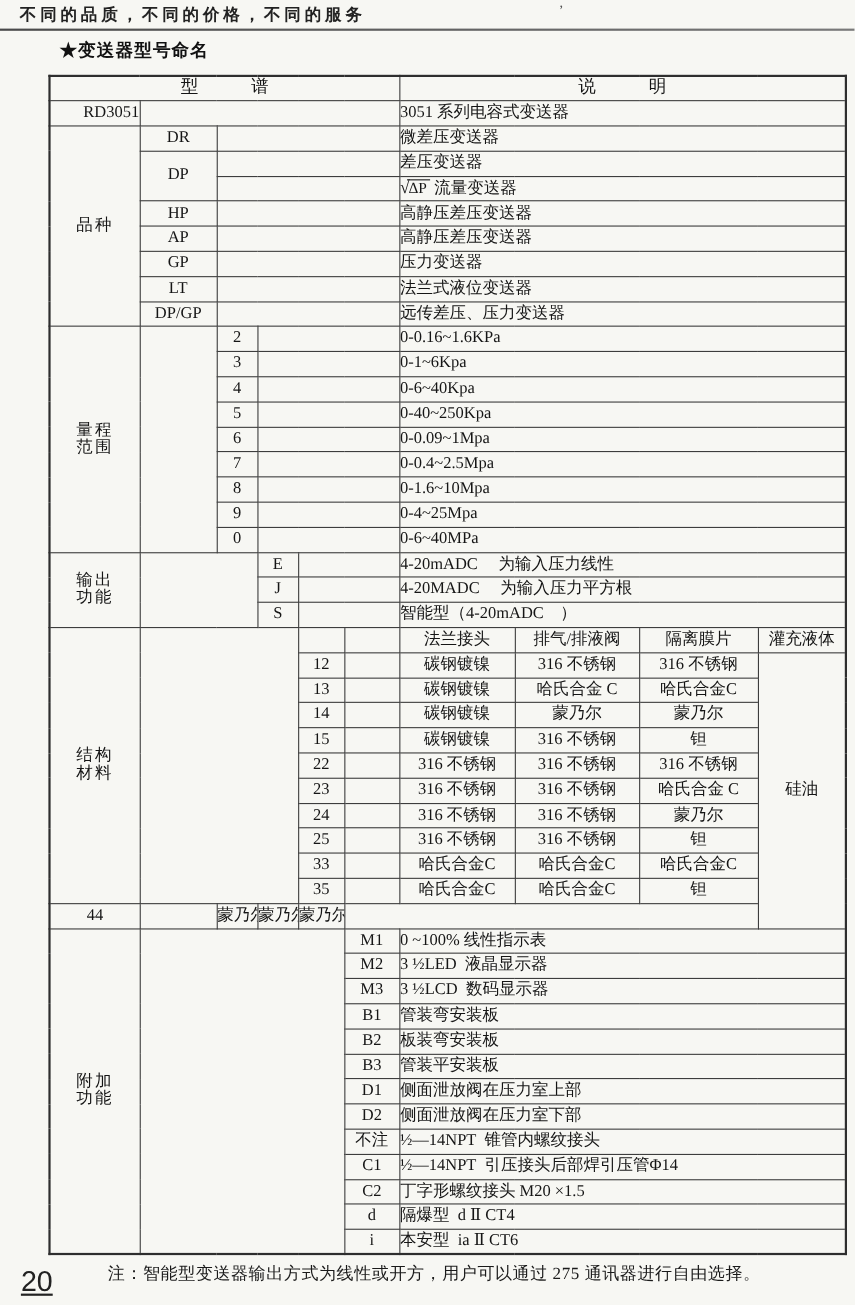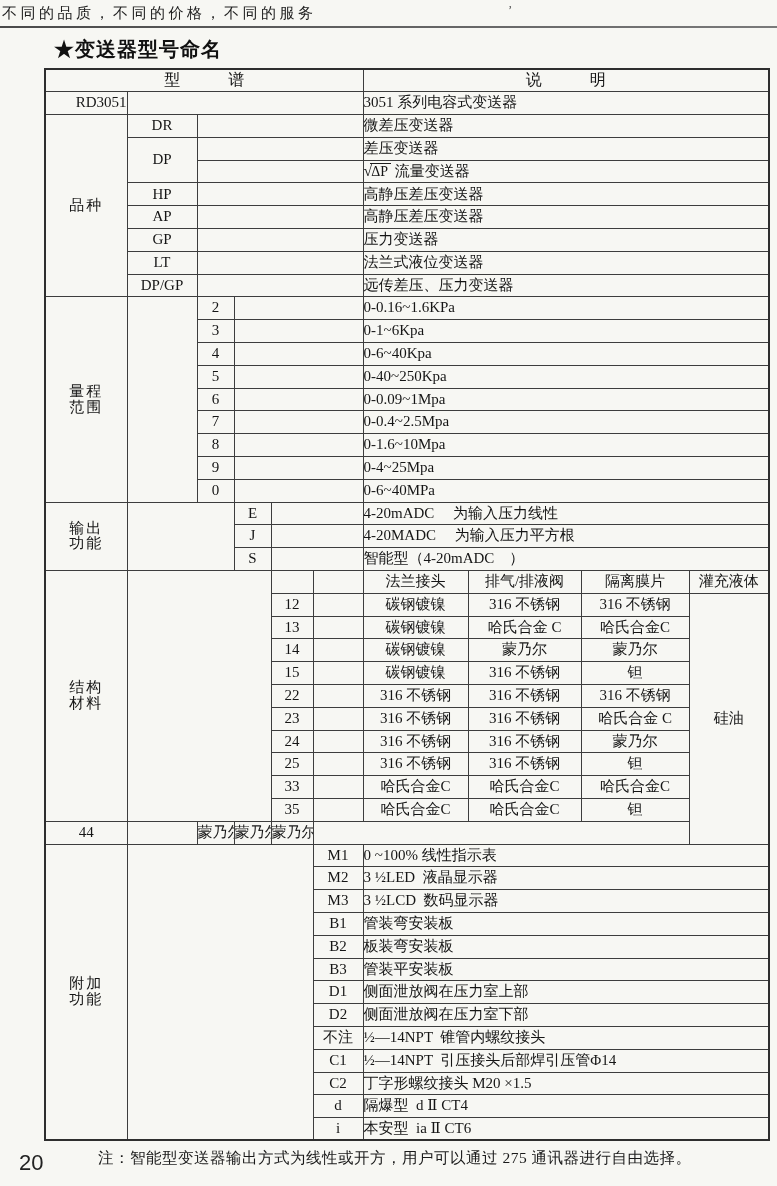--- a/index.html
+++ b/index.html
@@ -3,34 +3,34 @@
 <meta charset="utf-8">
 <style>
   html,body{margin:0;padding:0;}
   body{
     width:777px;height:1186px;position:relative;overflow:hidden;
     background:#f7f7f3;
     font-family:"Liberation Serif","DejaVu Serif",serif;
     color:#1c1c1c;
   }
   .top-slogan{
-    position:absolute;left:2px;top:4px;
-    font-size:15px;letter-spacing:3.5px;font-weight:400;color:#222;
+    position:absolute;left:18px;top:4px;
+    font-size:15px;letter-spacing:3.5px;font-weight:700;color:#222;
     white-space:nowrap;
   }
   .stray-mark{
     position:absolute;left:508px;top:2px;font-size:13px;color:#555;
   }
   .top-rule{
     position:absolute;left:0;top:26px;width:777px;height:2px;
     background:linear-gradient(to right,#4a4a4a,#7a7a7a);
   }
   .page-title{
     position:absolute;left:54px;top:36px;margin:0;
-    font-size:20px;font-weight:bold;color:#111;letter-spacing:1px;text-align:center;
+    font-size:16px;font-weight:bold;color:#111;letter-spacing:1px;text-align:center;
   }
   table.spec{
     position:absolute;left:44px;top:68px;width:724px;height:1050px;
     border-collapse:collapse;table-layout:fixed;
     font-size:15px;line-height:1.05;color:#151515;
   }
   table.spec{border:2px solid #2e2e2e;padding-left:32px;}
   table.spec td{
     border:1px solid #3d3d3d;padding:0;vertical-align:middle;
     overflow:hidden;
@@ -46,21 +46,21 @@
   td.fill{text-align:center;}
   .radicand{border-top:1.6px solid #1c1c1c;padding:0 3px 0 1px;font-size:14px;}
   .rad-sign{font-size:16px;letter-spacing:-2px;}
   .footnote{
     position:absolute;left:98px;top:1128px;width:640px;
     font-size:15.5px;letter-spacing:0.5px;color:#1a1a1a;white-space:nowrap;margin-top:20px;
   }
   .page-number{
     position:absolute;left:19px;top:1150px;
     font-family:"Liberation Sans","DejaVu Sans",sans-serif;
-    font-size:22px;color:#222;
+    font-size:26px;color:#222;text-decoration:underline;
   }
 </style>
 </head>
 <body>
 
 <div class="top-slogan">不同的品质，不同的价格，不同的服务</div>
 <div class="stray-mark">’</div>
 <div class="top-rule"></div>
 <h1 class="page-title">★变送器型号命名</h1>
 

